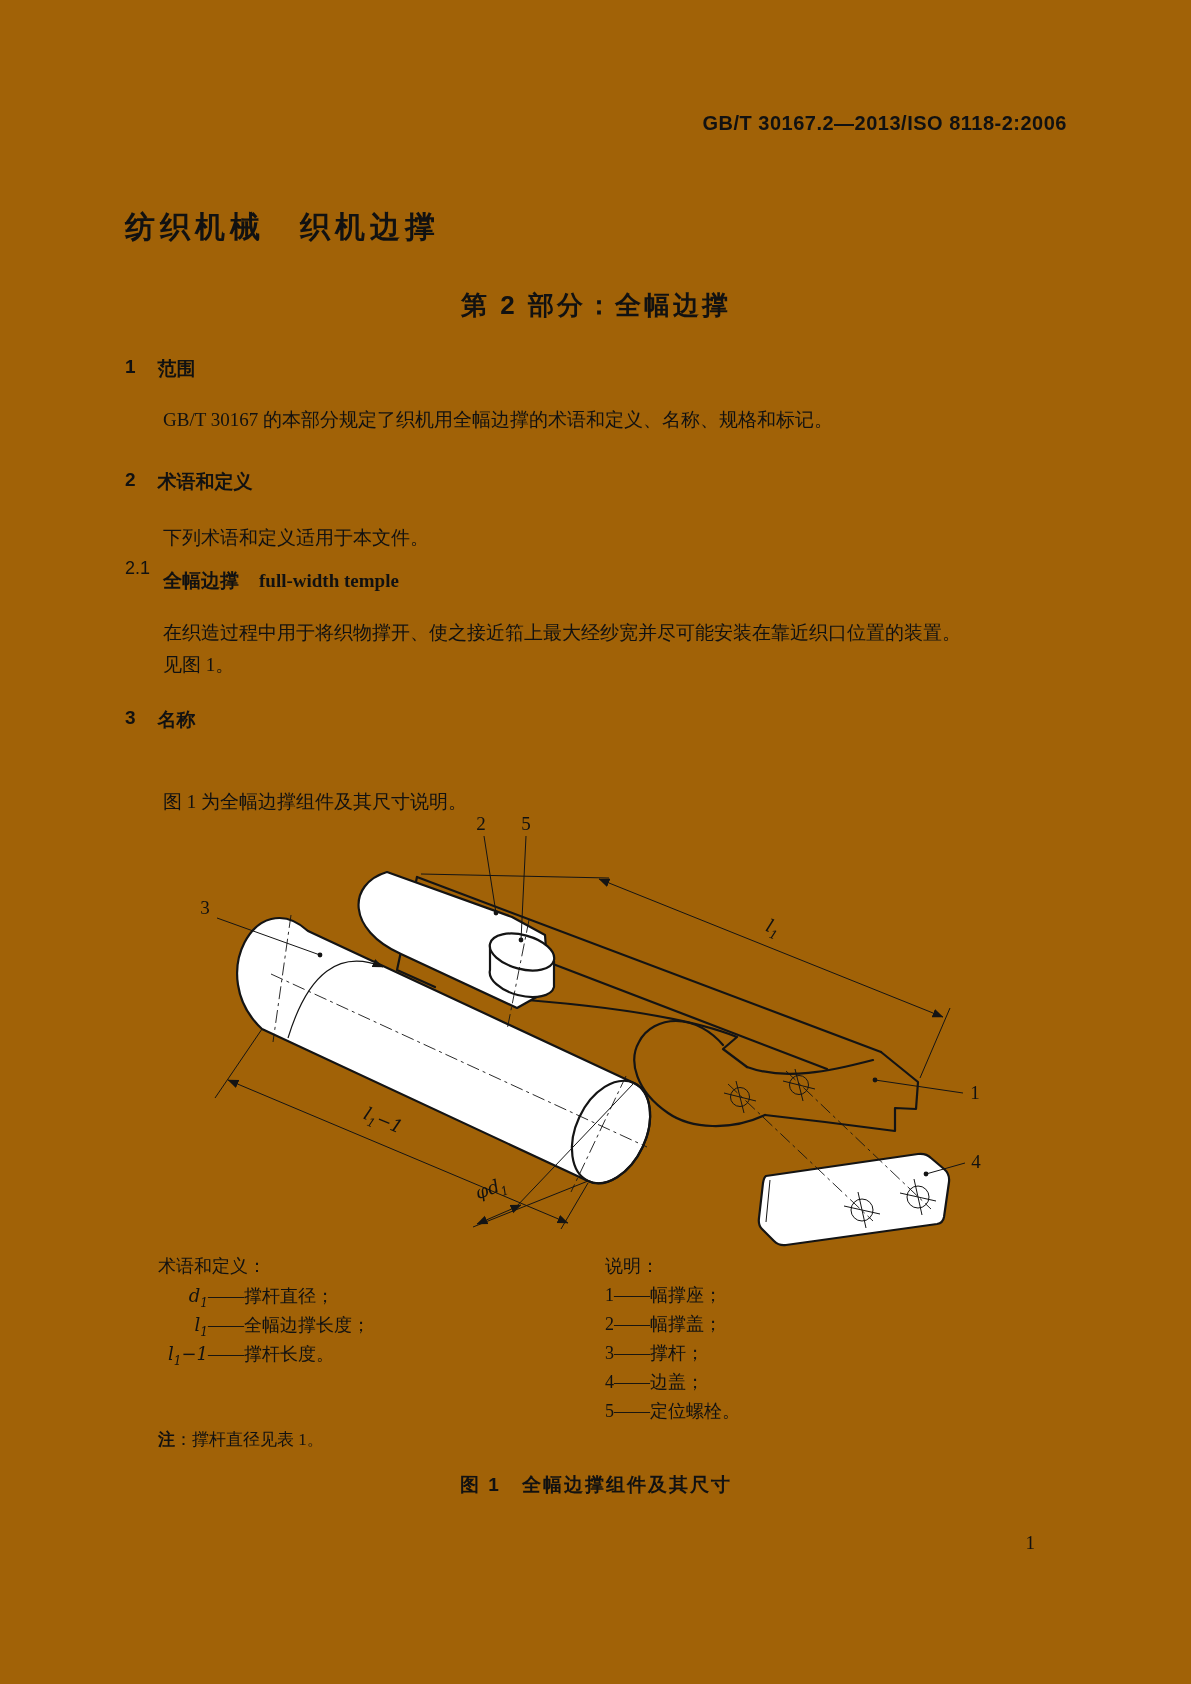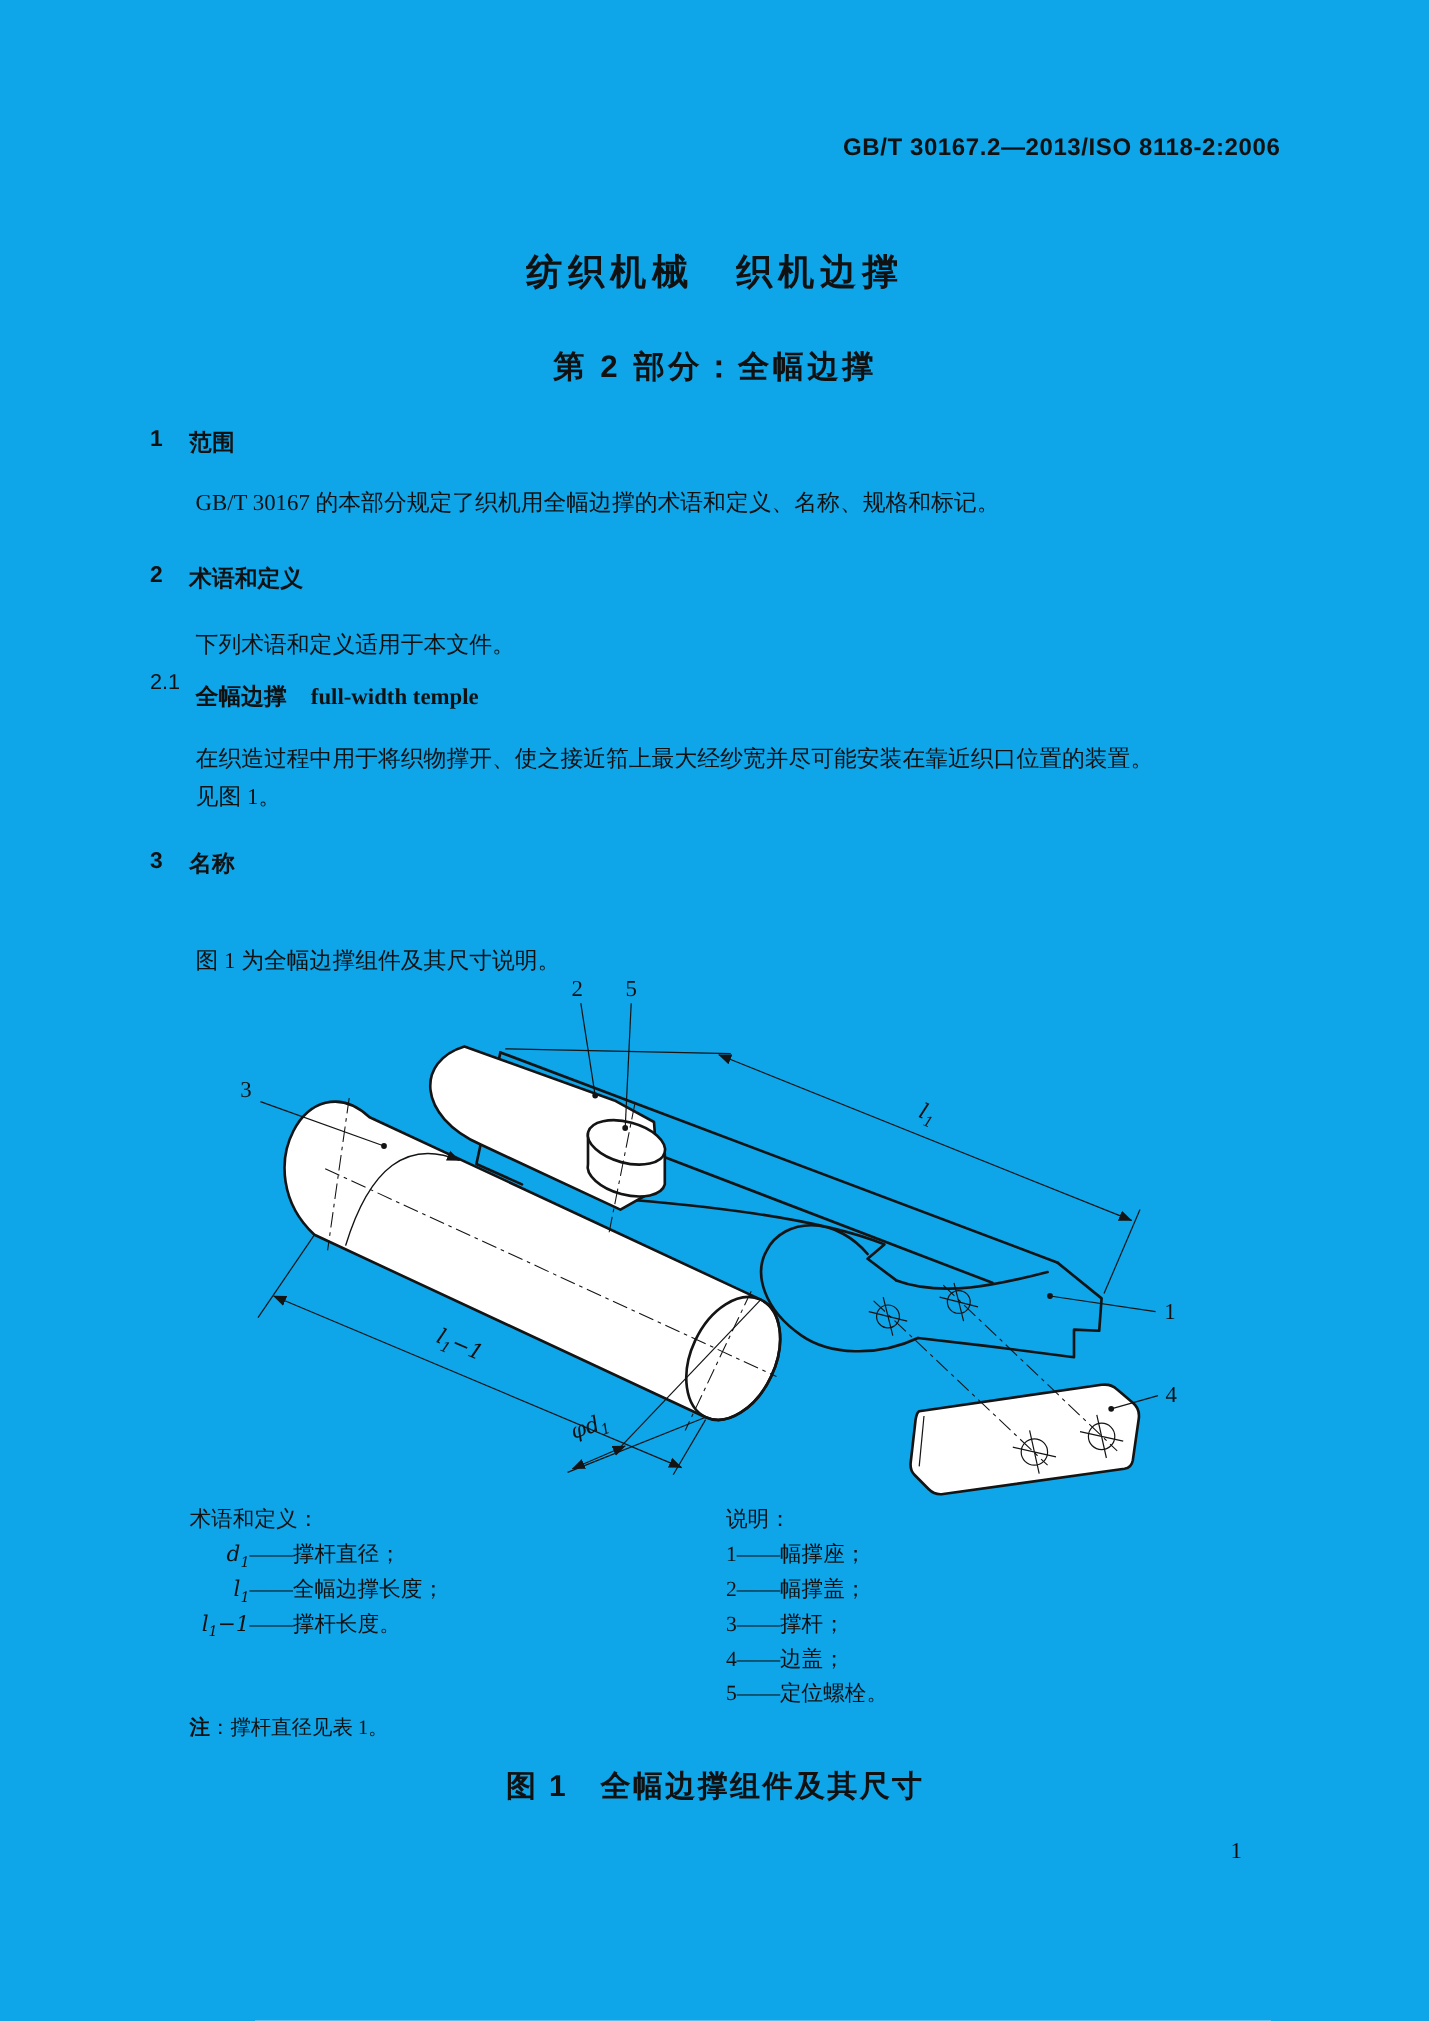--- a/index.html
+++ b/index.html
@@ -1,41 +1,41 @@
 <!DOCTYPE html>
 <html><head>
 <meta charset="utf-8">
 <style>
   html,body{margin:0;padding:0;background:#e8e8e8;}
-  .page{position:relative;width:1191px;height:1684px;background:#0ea5e9;margin:0 auto;
+  .page{position:relative;width:1191px;height:1684px;background:#a16207;margin:0 auto;
         font-family:"Liberation Serif",serif;color:#111;overflow:hidden;}
   .abs{position:absolute;}
   .hdr{top:112px;left:125px;width:942px;text-align:right;
        font-family:"Liberation Sans",sans-serif;font-weight:bold;font-size:20px;letter-spacing:0.5px;}
-  .title1{top:207px;left:125px;width:942px;text-align:center;
+  .title1{top:207px;left:125px;width:942px;text-align:left;
           font-family:"Liberation Sans",sans-serif;font-weight:bold;font-size:30px;letter-spacing:5px;}
   .title2{top:252px;left:125px;width:942px;text-align:center;
           font-family:"Liberation Sans",sans-serif;font-weight:bold;font-size:26px;letter-spacing:3px;margin-top:36px;}
   .sec{left:125px;display:flex;gap:22px;font-family:"Liberation Sans",sans-serif;
        font-weight:bold;font-size:19px;}
   .body-p{left:125px;width:942px;font-size:19px;line-height:31px;text-indent:38px;}
   .clause-num{left:125px;font-family:"Liberation Sans",sans-serif;font-size:18px;}
   .term-line{left:163px;font-size:19px;}
   .term-cn{font-family:"Liberation Sans",sans-serif;font-weight:bold;}
   .term-en{font-family:"Liberation Serif",serif;font-weight:bold;margin-left:20px;}
   .def{left:163px;width:905px;font-size:19px;line-height:31px;}
   .legend{font-size:18px;}
   .leg-row{height:29px;line-height:29px;white-space:nowrap;}
   .leg-var{display:inline-block;width:78px;text-align:right;
            font-family:"DejaVu Serif",serif;font-style:italic;}
   .leg-var sub{font-size:12px;font-style:italic;}
   .note-line{left:158px;font-size:17px;}
   .note-label{font-family:"Liberation Sans",sans-serif;font-weight:bold;}
   .caption{top:1472px;left:125px;width:942px;text-align:center;
-           font-family:"Liberation Sans",sans-serif;font-weight:bold;font-size:25px;letter-spacing:2px;}
+           font-family:"Liberation Sans",sans-serif;font-weight:bold;font-size:19px;letter-spacing:2px;}
   .pgnum{top:1532px;left:985px;width:50px;text-align:right;font-size:19px;}
   
   .ol{fill:none;stroke:#141414;stroke-width:2.2;stroke-linejoin:round;stroke-linecap:round;}
   .olf{fill:#ffffff;stroke:#141414;stroke-width:2.2;stroke-linejoin:round;}
   .thin{fill:none;stroke:#141414;stroke-width:1;}
   .cl{fill:none;stroke:#141414;stroke-width:0.9;stroke-dasharray:13 4 3 4;}
   .dot{fill:#141414;stroke:none;}
   .lbl{font-family:"Liberation Serif",serif;font-size:19px;fill:#111;}
   .dimt{font-family:"DejaVu Serif",serif;font-style:italic;font-size:18px;fill:#111;}
   .dimt .ss{font-size:12px;}

